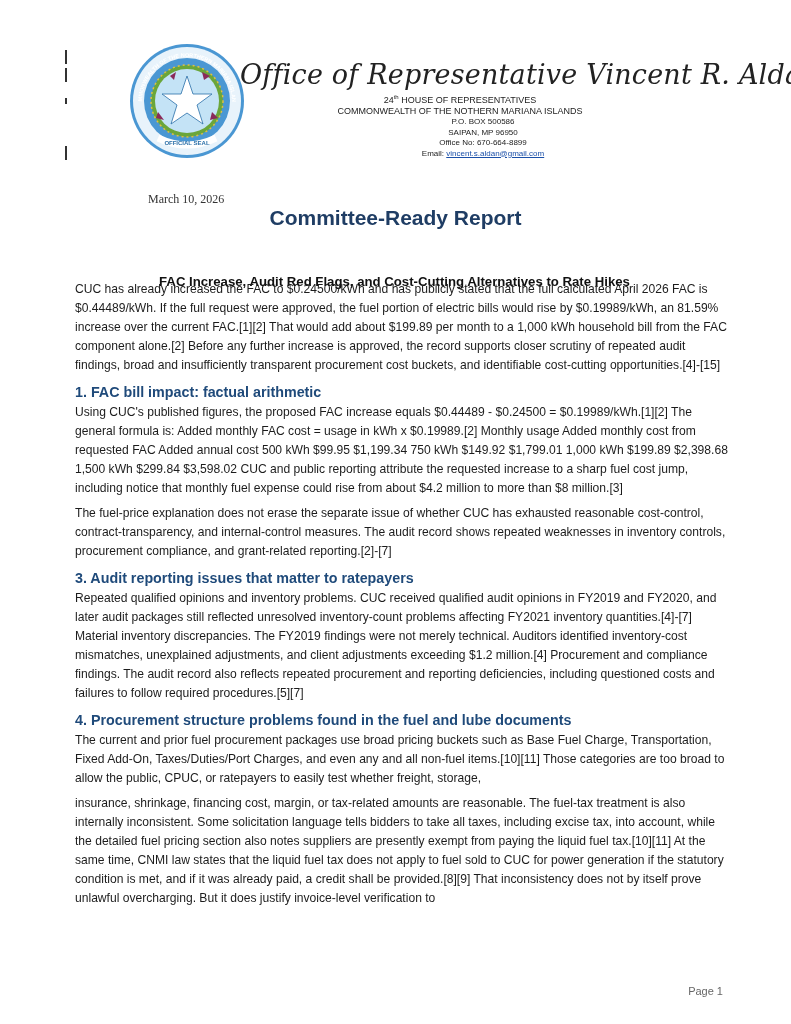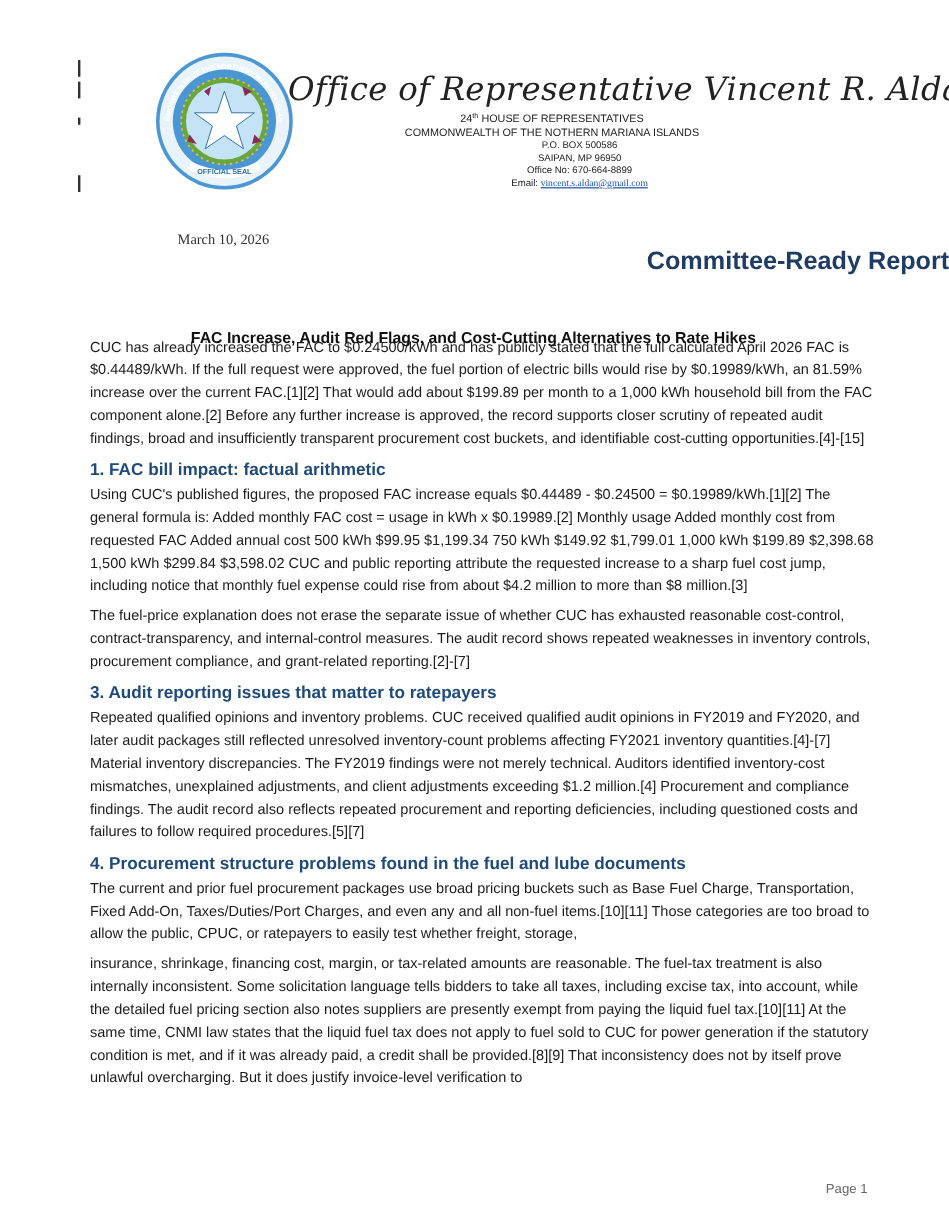--- a/index.html
+++ b/index.html
@@ -6,24 +6,24 @@
   body { width: 791px; height: 1024px; position: relative; overflow: hidden;
          font-family: "Liberation Sans", sans-serif; color: #1c1c1c; }
   .margin-mark { position: absolute; left: 65px; width: 1.5px; background: #333; }
   .seal { position: absolute; left: 128px; top: 42px; width: 118px; height: 118px; }
   .letterhead { position: absolute; left: 240px; top: 58px; width: 440px; text-align: center; }
   .office-title { font-family: "DejaVu Serif", serif; font-style: italic; font-size: 27px;
                   color: #222; letter-spacing: 0.2px; white-space: nowrap; line-height: 34px; }
   .lh-line { font-size: 9px; color: #222; line-height: 11px; white-space: nowrap; }
   .lh-line.small { font-size: 8px; line-height: 10.5px; padding-left: 46px; }
   .lh-line sup { font-size: 6px; }
-  .email-link { color: #1a4fa8; text-decoration: underline; font-family: Liberation Serif, serif; }
+  .email-link { color: #1a4fa8; text-decoration: underline; }
   .date { position: absolute; left: 148px; top: 192px; font-family: "Liberation Serif", serif;
           font-size: 12px; color: #333; }
-  .doc-title { position: absolute; left: 0; top: 206px; width: 791px; text-align: right;
+  .doc-title { position: absolute; left: 0; top: 206px; width: 791px; text-align: center;
                font-size: 21px; font-weight: bold; color: #1f3d64; }
   .doc-subtitle { position: absolute; left: 0; top: 242px; width: 789px; text-align: center;
                   font-size: 13.2px; font-weight: bold; color: #111; margin-top: 32px; }
   .content { position: absolute; left: 75px; top: 280px; width: 655px; }
   h2 { margin: 0; font-size: 14.3px; font-weight: bold; color: #1f4a7a; line-height: 22px; }
   p { margin: 0; font-size: 12.1px; line-height: 19px; color: #1c1c1c; }
   .sec { margin-bottom: 6px; }
   .page-num { position: absolute; right: 68px; top: 985px; font-size: 11px; color: #666; }
 </style>
 </head>

